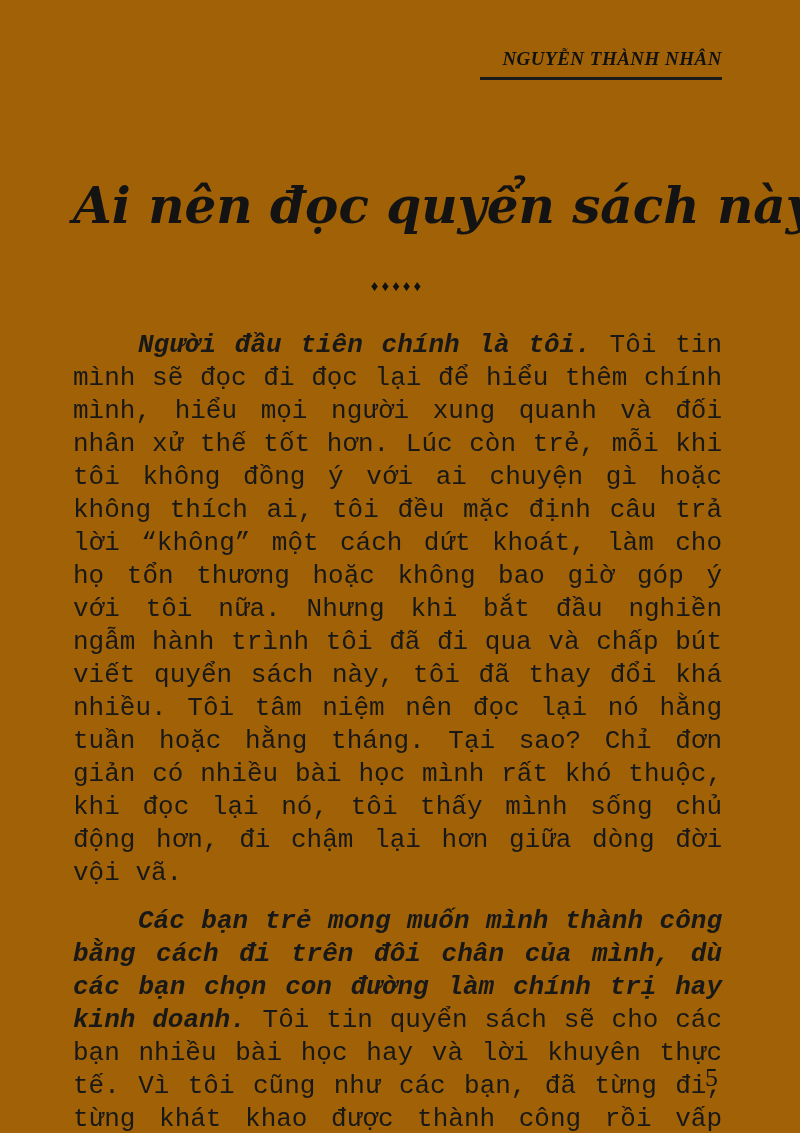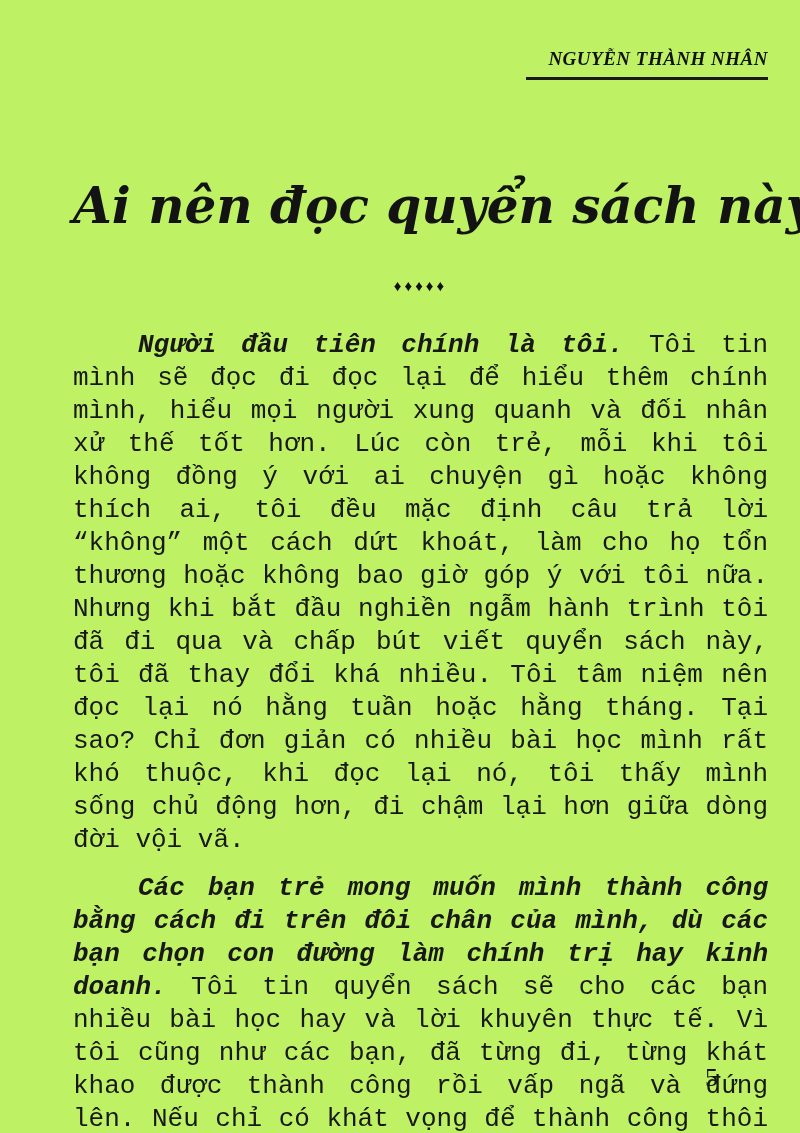--- a/index.html
+++ b/index.html
@@ -7,22 +7,22 @@
   body {
     background: #fefefe;
     color: #161616;
     font-family: "Liberation Serif", serif;
     overflow: hidden;
   }
   .page {
     position: relative;
     width: 800px;
     height: 1133px;
-    padding: 0 32px 0 73px;
-    background: #bef264;
+    padding: 0 78px 0 73px;
+    background: #a16207;
   }
   .header {
     text-align: right;
     padding-top: 48px;
   }
   .header-inner {
     display: inline-block;
     font-family: "Liberation Serif", serif;
     font-style: italic;
     font-weight: bold;

